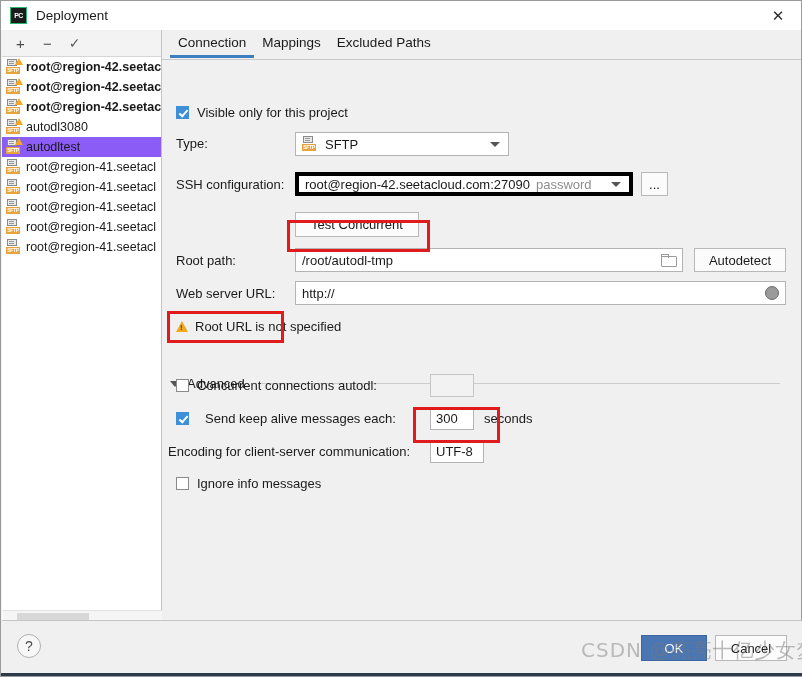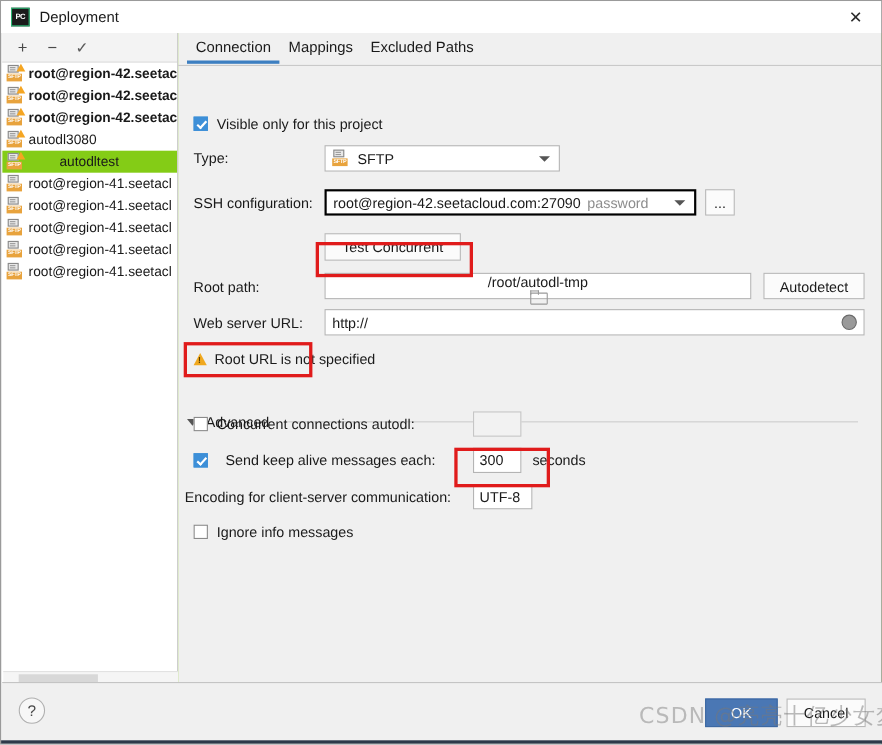--- a/index.html
+++ b/index.html
@@ -79,21 +79,21 @@
     background: #ffffff;
   }
   .list-item {
     height: 20px;
     display: flex; align-items: center;
     padding-left: 4px;
     white-space: nowrap;
     overflow: hidden;
     cursor: default;
   }
-  .list-item.selected { background: #84cc16; gap: 28px; }
+  .list-item.selected { background: #8b5cf6; }
   .list-item .label {
     font-size: 12.5px;
     color: #1a1a1a;
     margin-left: 4px;
     overflow: hidden;
   }
   .list-item.bold .label { font-weight: bold; }
 
   
   .sftp-icon {
@@ -141,21 +141,21 @@
   #list-scrollbar .thumb {
     margin-left: 14px; margin-top: 2px;
     width: 72px; height: 8px;
     background: #d8d8d8;
   }
 
   
   #right-panel {
     position: absolute; left: 161px; top: 29px;
     width: 639px; height: 592px;
-    background: #84cc16;
+    background: #404040;
   }
 
   #tabbar {
     position: relative;
     height: 30px;
     display: flex; align-items: flex-start;
     padding-left: 8px;
     background: #f0f0f0;
     border-bottom: 1px solid #c9c9c9;
   }
@@ -219,21 +219,21 @@
   .combo {
     background: #ffffff;
     border: 1px solid #b4b4b4;
     height: 24px;
     display: flex; align-items: center;
     padding: 0 4px 0 6px;
     font-size: 13px;
     cursor: default;
     position: relative;
   }
-  .combo.focused { border: 2px solid #000000; }
+  .combo.focused { border: 4px solid #000000; }
   .caret {
     position: absolute; right: 8px; top: 50%;
     margin-top: -2px;
     width: 0; height: 0;
     border-left: 5px solid transparent;
     border-right: 5px solid transparent;
     border-top: 5px solid #555555;
   }
 
   .btn {
@@ -514,21 +514,21 @@
         <span style="margin-left:6px; color:#8d8d8d;">password</span>
         <span class="caret"></span>
       </div>
       <div class="btn" style="position:absolute; left:479px; top:112px; width:27px; height:24px; padding:0;">...</div>
 
       <div class="btn" style="position:absolute; left:133px; top:152px; width:124px;">Test Concurrent</div>
 
       <div class="row" style="left:14px; top:193px;">
         <span class="lbl">Root path:</span>
       </div>
-      <div class="textfield" style="position:absolute; left:133px; top:188px; width:388px;flex-direction:column;">
+      <div class="textfield" style="position:absolute; left:133px; top:188px; width:388px;">
         <span>/root/autodl-tmp</span>
         <span style="flex:1;"></span>
         <span class="folder-icon"></span>
       </div>
       <div class="btn" style="position:absolute; left:532px; top:188px; width:92px; height:24px;">Autodetect</div>
 
       <div class="row" style="left:14px; top:226px;">
         <span class="lbl">Web server URL:</span>
       </div>
       <div class="textfield" style="position:absolute; left:133px; top:221px; width:491px;">

